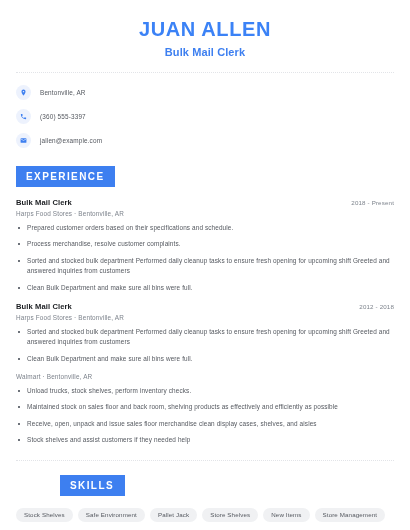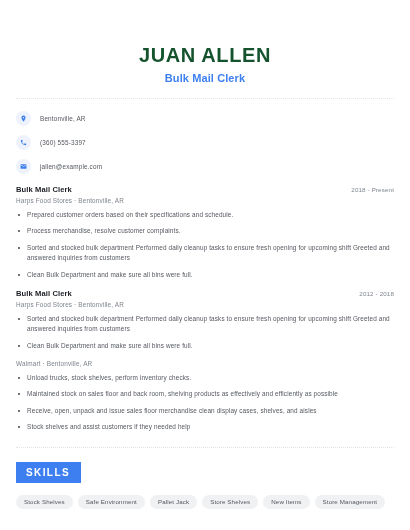--- a/index.html
+++ b/index.html
@@ -21,23 +21,22 @@
 
   
   .header {
     text-align: center;
     padding: 18px 20px 0 20px;
   }
   .full-name {
     font-size: 20px;
     font-weight: bold;
     letter-spacing: 0.6px;
-    color: #14532d;
+    color: #3b82f6;
     line-height: 1.15;
-    margin-top: 26px;
   }
   .job-title {
     font-size: 11px;
     font-weight: bold;
     color: #3d7ff0;
     margin-top: 5px;
     letter-spacing: 0.1px;
   }
 
   .divider {
@@ -80,21 +79,21 @@
   .section-head {
     display: inline-block;
     background: #3d7ff0;
     color: #ffffff;
     font-size: 10px;
     font-weight: bold;
     letter-spacing: 1.4px;
     padding: 5px 11px 5px 10px;
     margin: 18px 0 0 0;
   }
-  .skills-wrap .section-head { margin-top: 14px; }
+  .skills-wrap .section-head { margin-top: 14px; margin-left: 44px; }
 
   
   .jobs { margin-top: 11px; }
   .job { margin-bottom: 9px; }
   .job-head {
     display: flex;
     justify-content: space-between;
     align-items: baseline;
   }
   .job-role {
@@ -196,20 +195,21 @@
         <svg width="7" height="7" viewBox="0 0 24 24" fill="#3d7ff0">
           <path d="M20 4H4c-1.1 0-2 .9-2 2v12c0 1.1.9 2 2 2h16c1.1 0 2-.9 2-2V6c0-1.1-.9-2-2-2zm0 4.2-8 4.8-8-4.8V6l8 4.8L20 6v2.2z"></path>
         </svg>
       </span>
       <span class="contact-text">jallen@example.com</span>
     </div>
 
   </div>
 
   <div class="section">
+    <div class="section-head">EXPERIENCE</div>
 
     <div class="jobs">
 
       <div class="job">
         <div class="job-head">
           <span class="job-role">Bulk Mail Clerk</span>
           <span class="job-dates">2018 - Present</span>
         </div>
         <div class="job-meta">Harps Food Stores · Bentonville, AR</div>
         <ul class="bullets">

